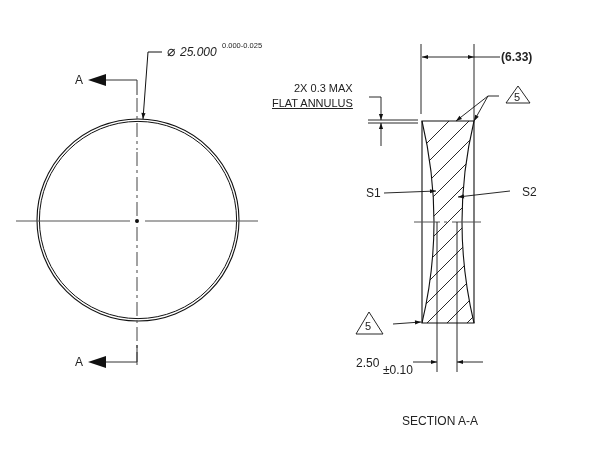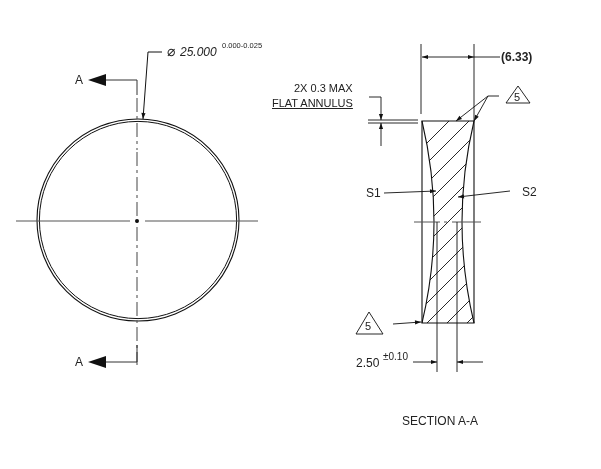--- a/index.html
+++ b/index.html
@@ -120,15 +120,15 @@
 <span class="lbl t11" style="left:294px;top:83px;">2X 0.3 MAX</span>
 <span class="lbl t11" style="left:272px;top:98px;text-decoration:underline;">FLAT ANNULUS</span>
 
 <span class="lbl t11" style="left:514px;top:92px;">5</span>
 <span class="lbl t11" style="left:365px;top:321px;">5</span>
 
 <span class="lbl t12" style="left:366px;top:187px;">S1</span>
 <span class="lbl t12" style="left:512px;top:186px;margin-left:10px;">S2</span>
 
 <span class="lbl t12" style="left:356px;top:357px;text-align:right;">2.50</span>
-<span class="lbl" style="left:383px;top:352px;font-size:10px;">±0.10</span>
+<span class="lbl" style="left:383px;top:364px;font-size:12px;">±0.10</span>
 
 <span class="lbl t12" style="left:402px;top:415px;text-align:right;">SECTION A-A</span>
 
 </body></html>

